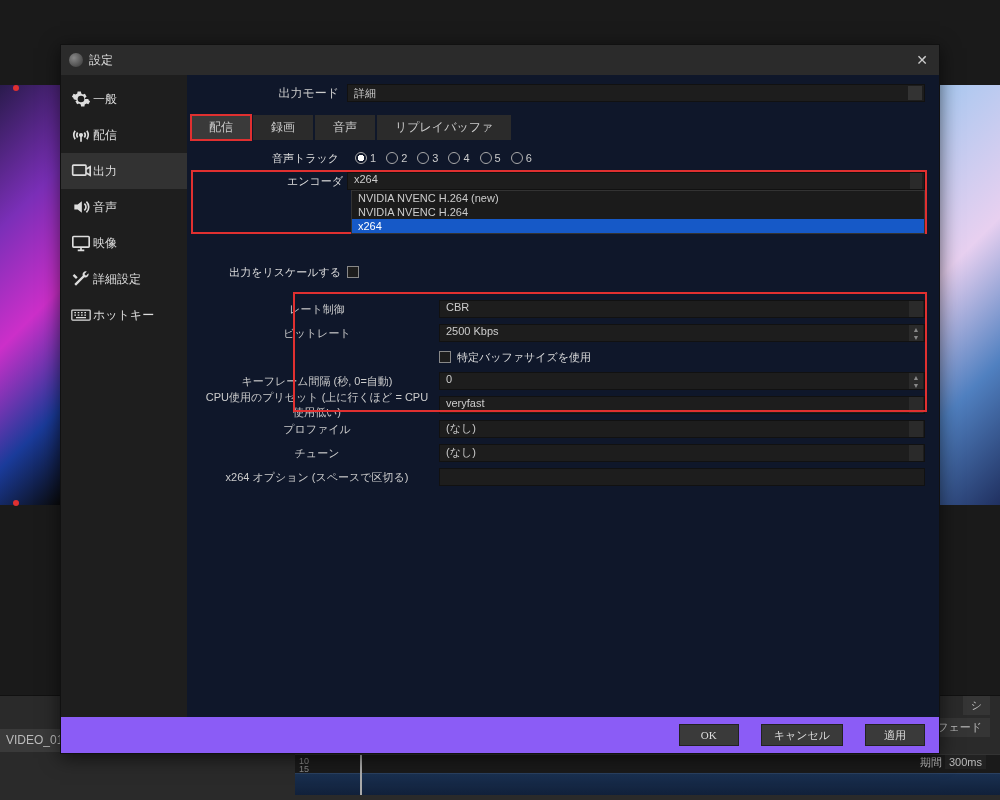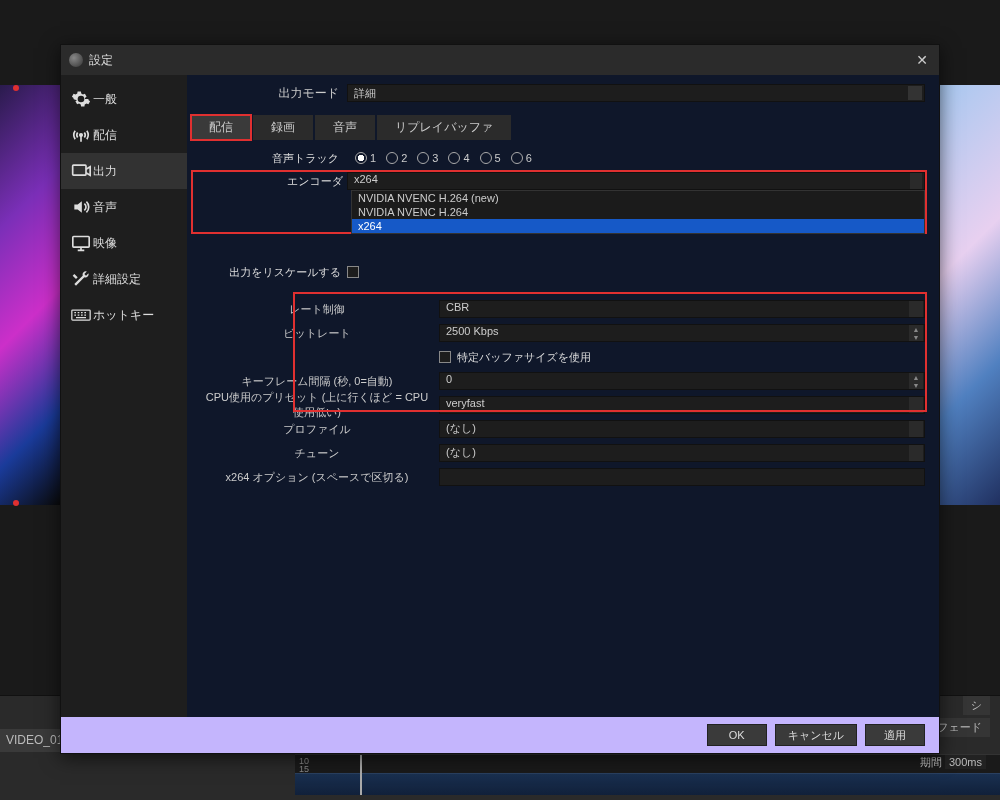--- a/index.html
+++ b/index.html
@@ -71,21 +71,21 @@
   .rescale-row{display:flex;align-items:center;height:20px;margin-top:28px;}
   .rescale-row .lbl{width:160px;text-align:right;padding-right:6px;font-size:11px;}
   .checkbox{width:12px;height:12px;border:1px solid #888;background:#1d1d1d;display:inline-block;}
   .settings-panel{margin:12px 14px 0 4px;padding:4px 0;}
   .frow{display:flex;align-items:center;height:22px;margin-bottom:2px;}
   .frow .lbl{width:236px;text-align:center;padding-right:8px;font-size:11px;color:#ccc;margin-left:12px;}
   .frow .field{flex:1;height:18px;background:#1d1d1d;border:1px solid #111;font-size:11px;color:#ccc;padding:0 6px;position:relative;}
   .frow .field .spin,.frow .field .updn{position:absolute;right:1px;top:0;bottom:0;width:14px;background:#2a2a2a;display:flex;flex-direction:column;}
   .frow .field .updn div{flex:1;display:flex;align-items:center;justify-content:center;font-size:7px;color:#888;}
   .frow.chk .lbl{width:236px;}
-  .footer{height:36px;display:flex;align-items:center;justify-content:flex-end;gap:8px;padding:0 14px;background:#c4b5fd;}
+  .footer{height:36px;display:flex;align-items:center;justify-content:flex-end;gap:22px;padding:0 14px;background:#8b5cf6;font-family:Liberation Serif, serif;}
   .btn{min-width:60px;height:22px;background:#3a3a3a;border:1px solid #222;color:#ddd;font-size:11px;display:flex;align-items:center;justify-content:center;cursor:pointer;padding:0 12px;}
   .hl-box1{position:absolute;border:2px solid #e03030;pointer-events:none;}
 </style>
 </head>
 <body>
 
 <div class="bg-left"></div>
 <div class="bg-right"></div>
 <div class="bg-handle-l"></div>
 <div class="bg-handle-r"></div>

